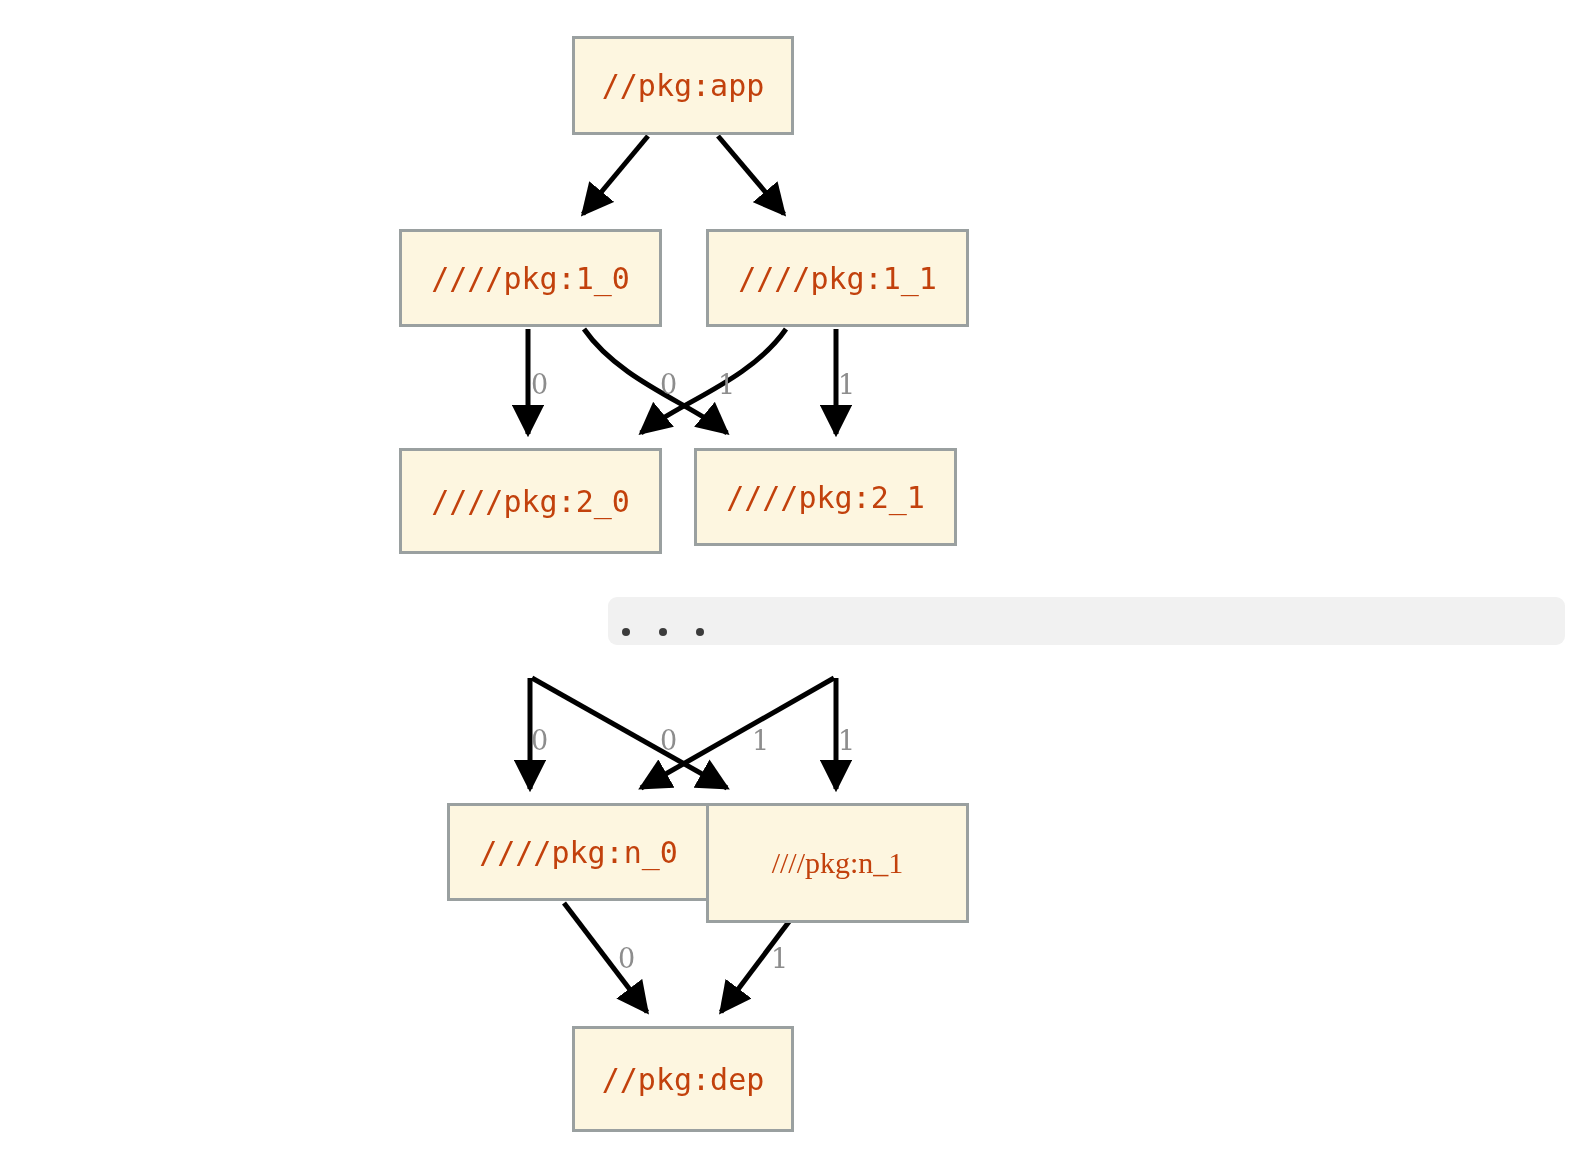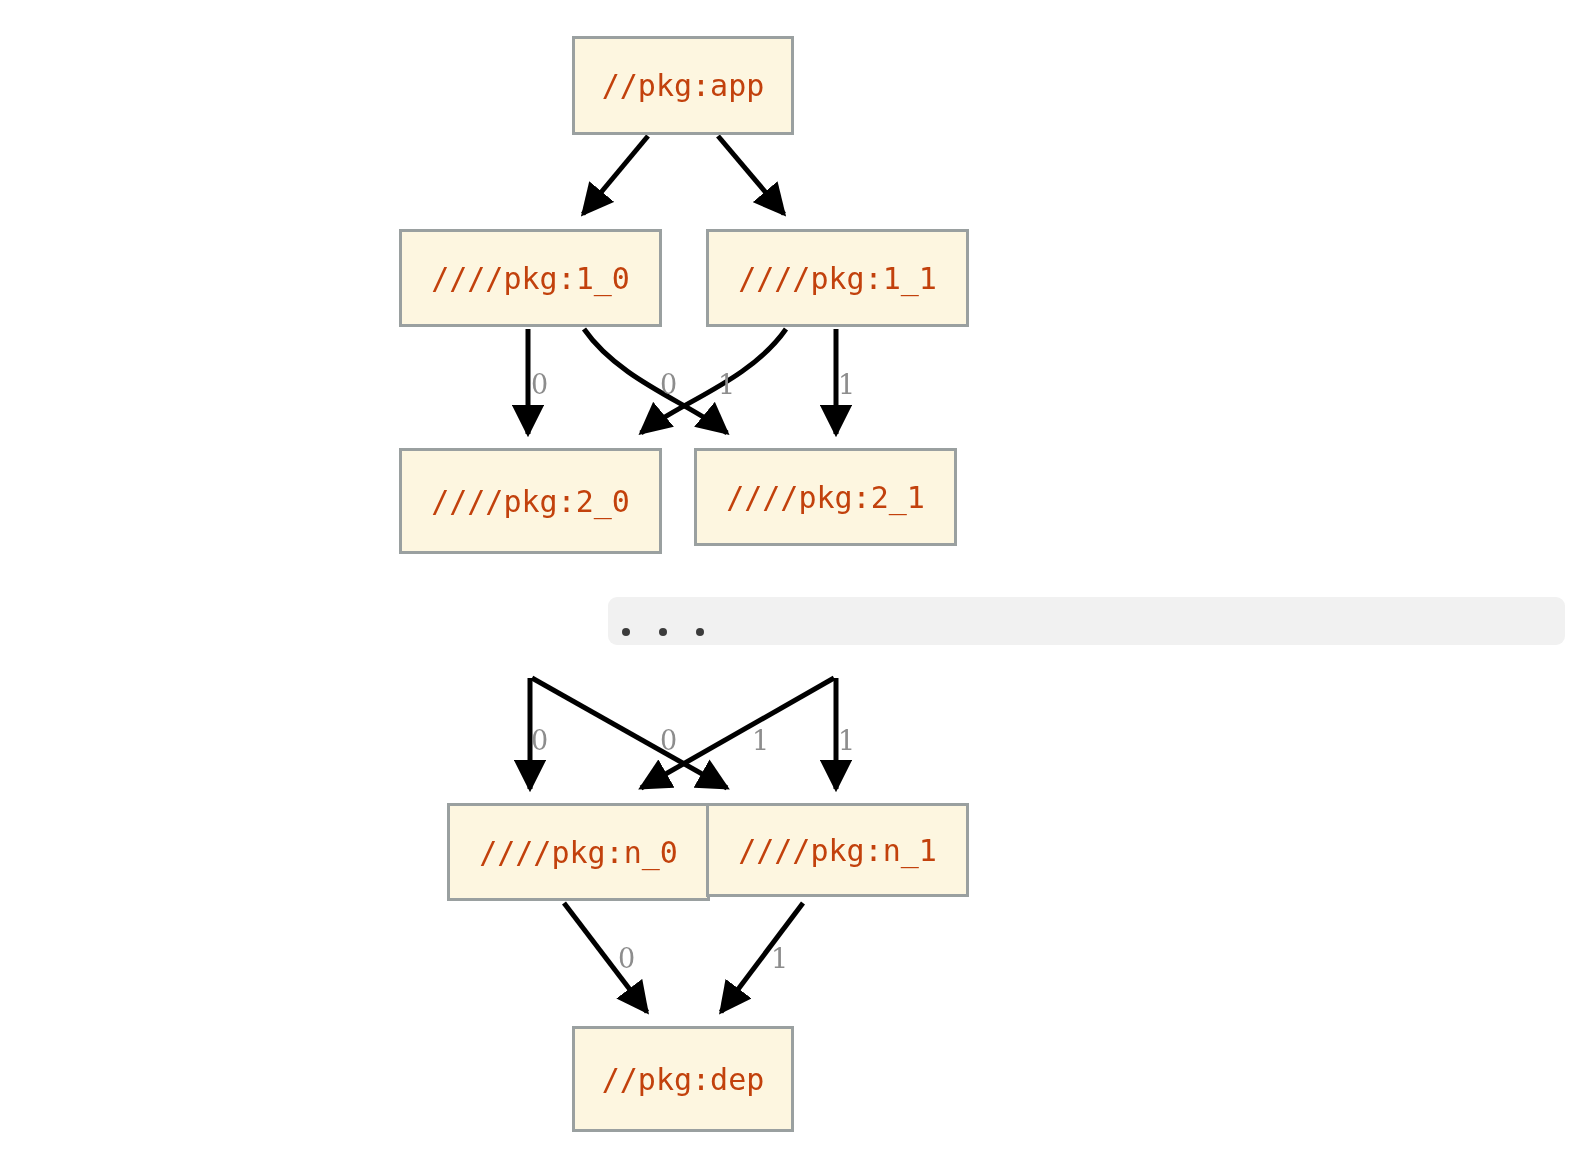--- a/index.html
+++ b/index.html
@@ -117,21 +117,21 @@
   </div>
 
   <div class="node-box" style="left:694px; top:448px; width:263px; height:98px;">
     <span>////pkg:2_1</span>
   </div>
 
   <div class="node-box" style="left:399px; top:803px; width:263px; height:98px;margin-left:48px;">
     <span>////pkg:n_0</span>
   </div>
 
-  <div class="node-box" style="left:706px; top:803px; width:263px; height:94px;">
+  <div class="node-box" style="left:706px; top:803px; width:263px; height:120px;font-family:Liberation Serif, serif;">
     <span>////pkg:n_1</span>
   </div>
 
   <div class="node-box" style="left:572px; top:1026px; width:222px; height:106px;">
     <span>//pkg:dep</span>
   </div>
 
   <div class="ellipsis-band" style="left:608px; top:597px; width:957px; height:48px;">
     <span class="dot"></span>
     <span class="dot"></span>

